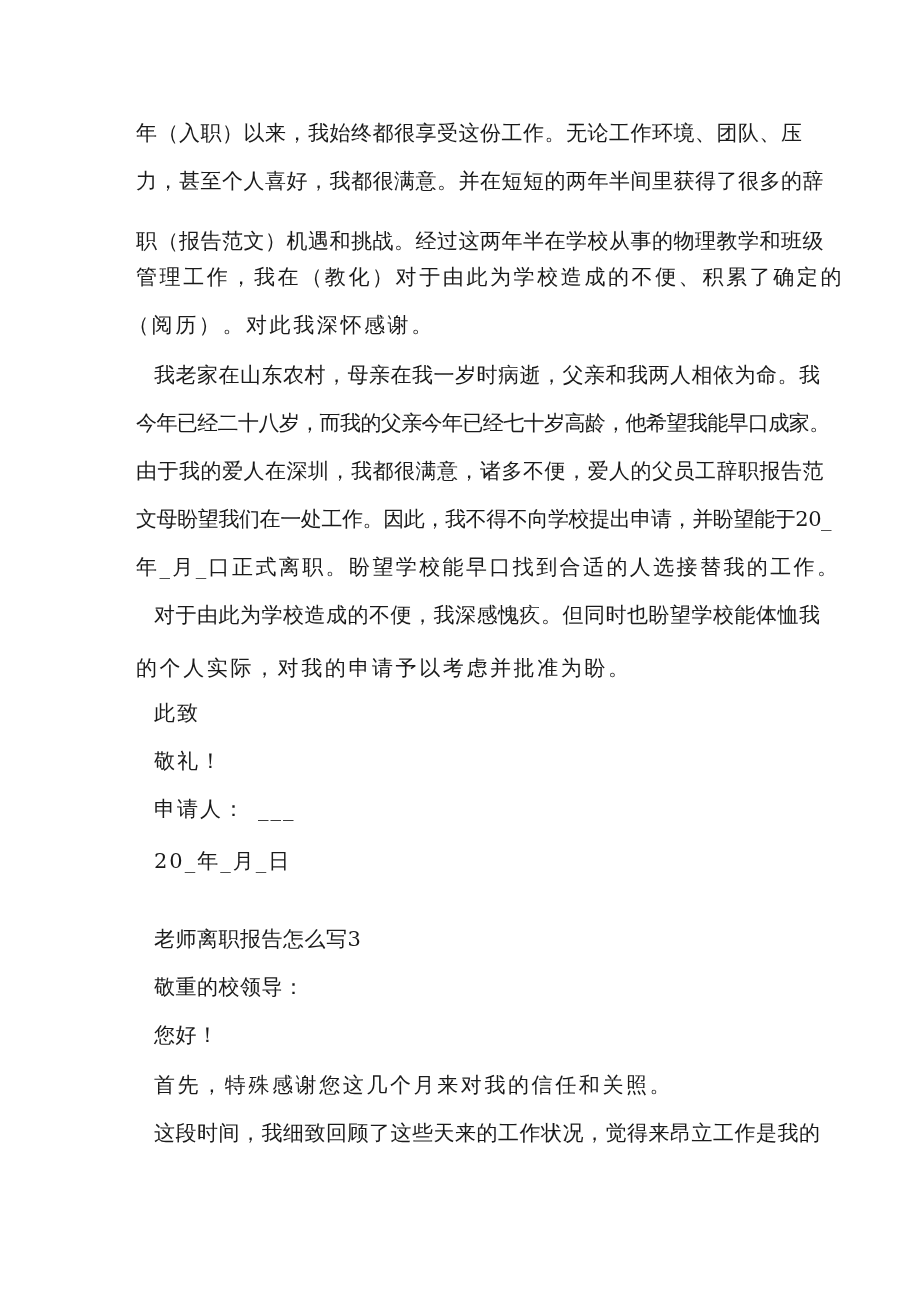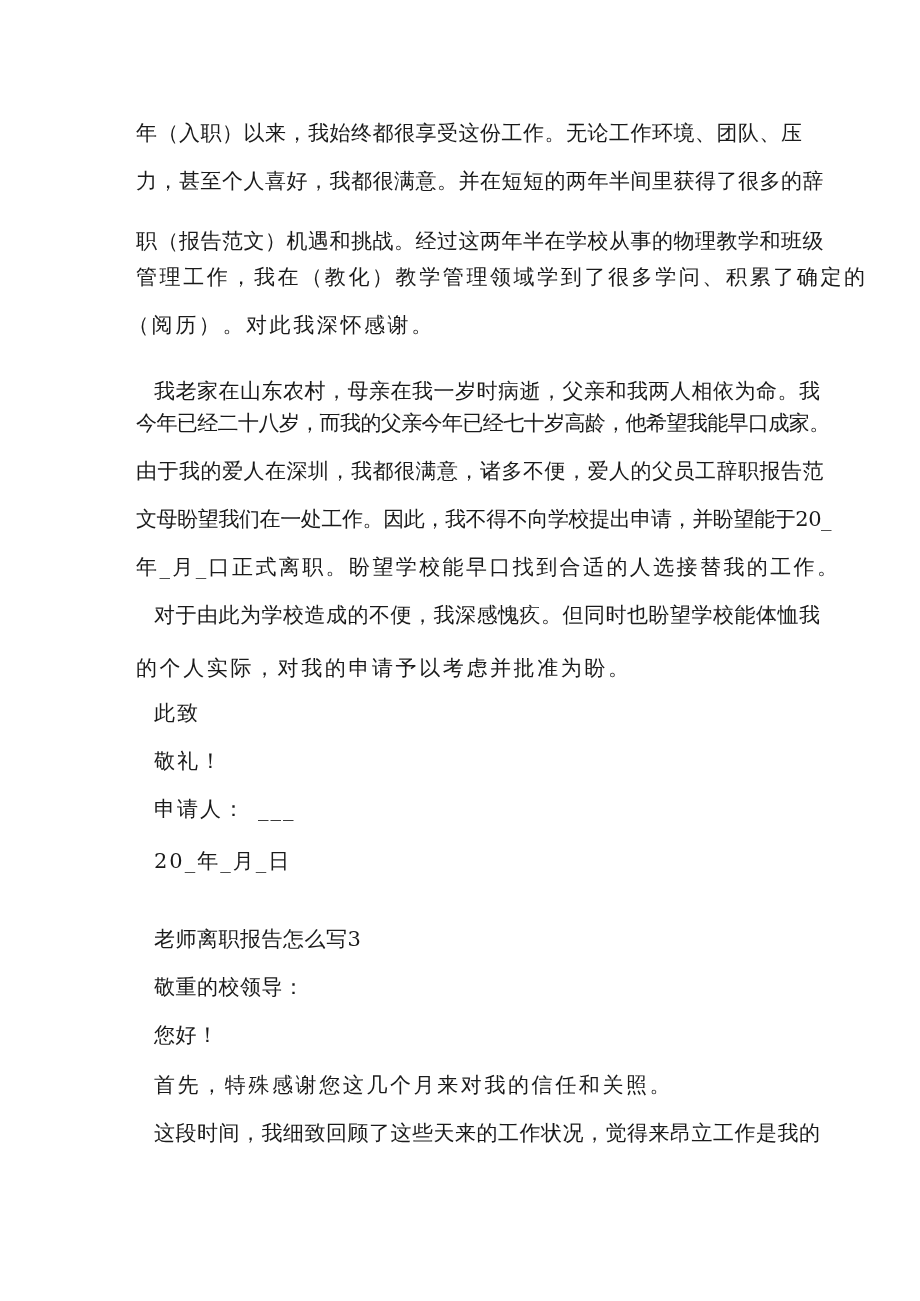--- a/index.html
+++ b/index.html
@@ -41,24 +41,24 @@
     .sig { left: 154px; }
   </style>
 </head>
 <body>
 
 <div class="page">
 
   <div class="line just" style="top:118px;">年（入职）以来，我始终都很享受这份工作。无论工作环境、团队、压</div>
   <div class="line just" style="top:166px;">力，甚至个人喜好，我都很满意。并在短短的两年半间里获得了很多的辞</div>
   <div class="line just" style="top:214px;margin-top:12px;">职（报告范文）机遇和挑战。经过这两年半在学校从事的物理教学和班级</div>
-  <div class="line" style="top:262px; width:620px; letter-spacing:2.6px;">管理工作，我在（教化）教学管理领域学到了很多学问、积累了确定的</div>
+  <div class="line" style="top:262px; width:620px; letter-spacing:2.6px;">管理工作，我在（教化）对于由此为学校造成的不便、积累了确定的</div>
   <div class="line" style="top:310px; left:128px; letter-spacing:2.6px;">（阅历）。对此我深怀感谢。</div>
 
-  <div class="line indent just" style="top:360px;margin-top:16px;">我老家在山东农村，母亲在我一岁时病逝，父亲和我两人相依为命。我</div>
+  <div class="line indent just" style="top:360px;">我老家在山东农村，母亲在我一岁时病逝，父亲和我两人相依为命。我</div>
   <div class="line just" style="top:408px; letter-spacing:-0.6px;">今年已经二十八岁，而我的父亲今年已经七十岁高龄，他希望我能早口成家。</div>
   <div class="line just" style="top:456px;">由于我的爱人在深圳，我都很满意，诸多不便，爱人的父员工辞职报告范</div>
   <div class="line just" style="top:504px; letter-spacing:-0.4px;">文母盼望我们在一处工作。因此，我不得不向学校提出申请，并盼望能于20_</div>
   <div class="line" style="top:552px; letter-spacing:2.4px;">年_月_口正式离职。盼望学校能早口找到合适的人选接替我的工作。</div>
 
   <div class="line indent just" style="top:600px;">对于由此为学校造成的不便，我深感愧疚。但同时也盼望学校能体恤我</div>
   <div class="line" style="top:653px; letter-spacing:2.6px;">的个人实际，对我的申请予以考虑并批准为盼。</div>
 
   <div class="line sig" style="top:698px; letter-spacing:2px;">此致</div>
   <div class="line sig" style="top:746px; letter-spacing:2px;">敬礼！</div>

